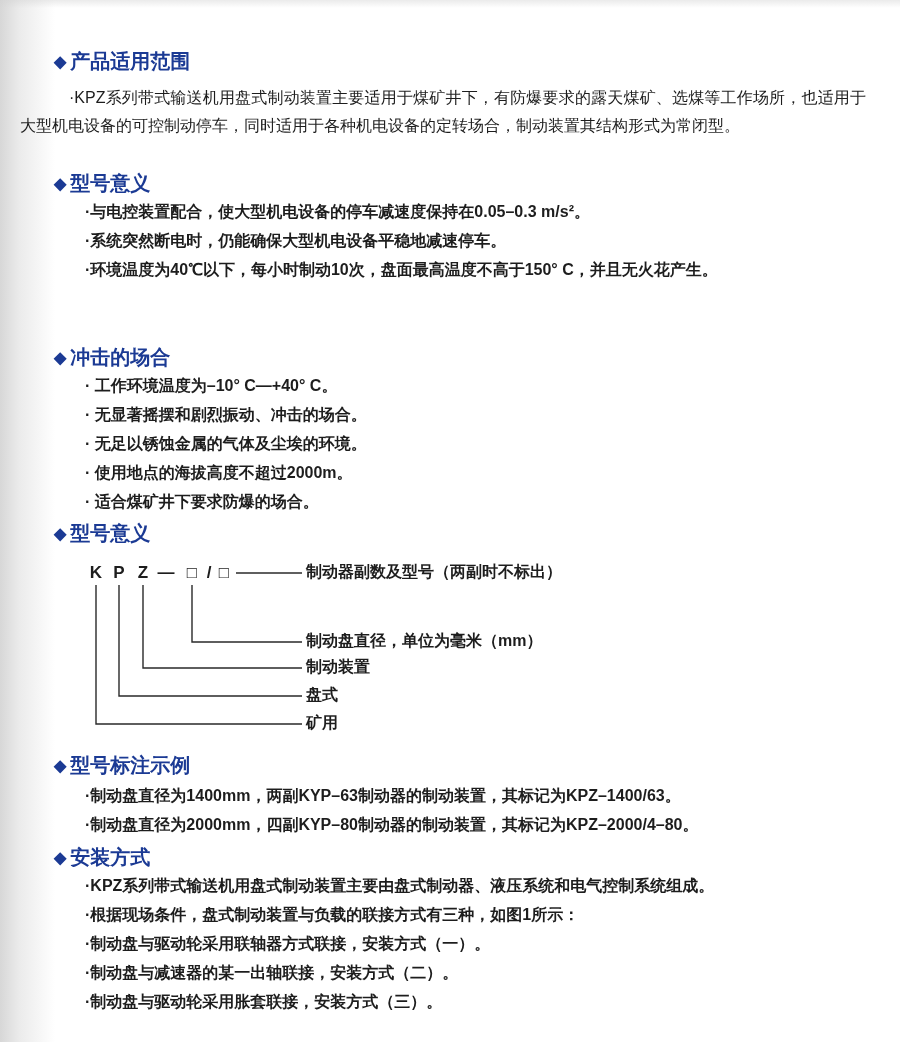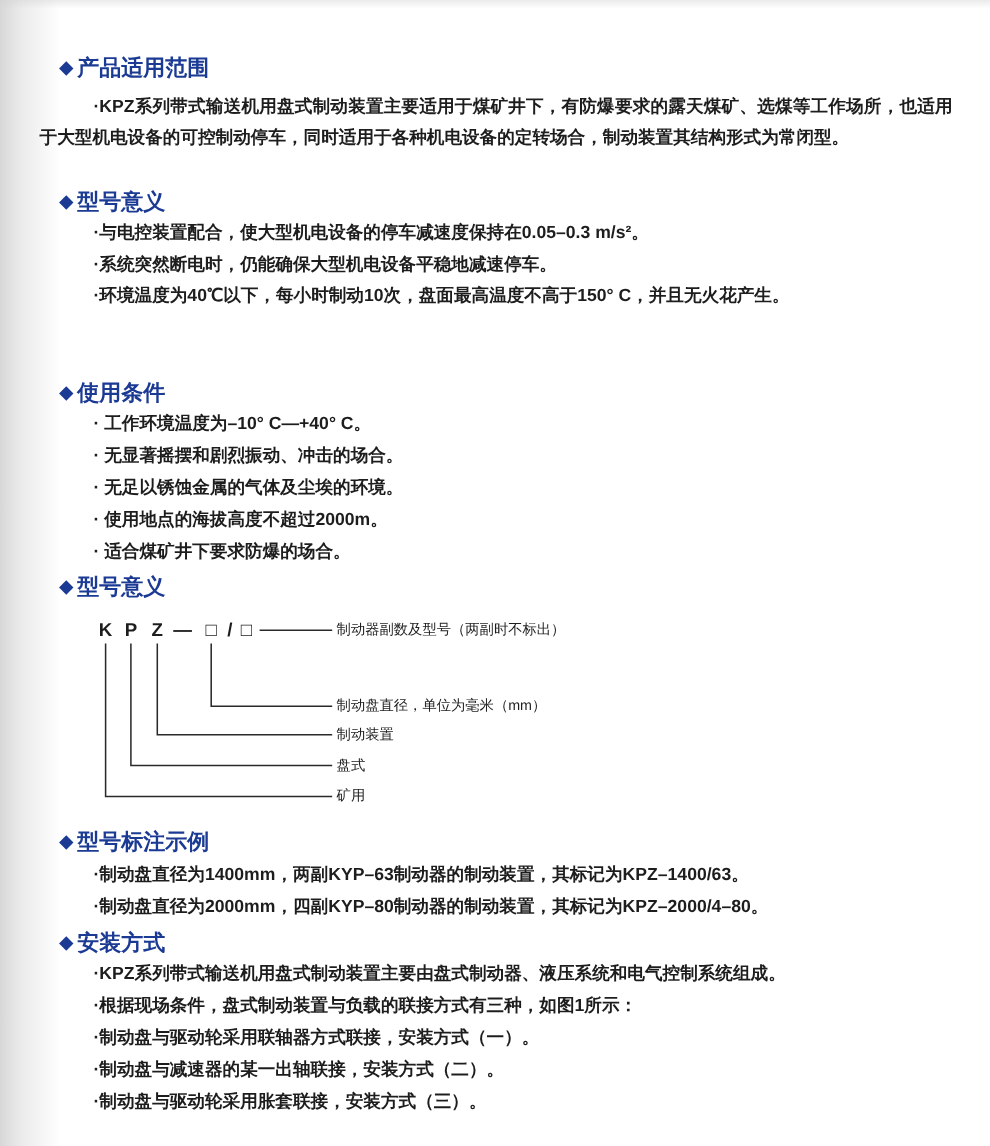--- a/index.html
+++ b/index.html
@@ -25,22 +25,22 @@
     position: absolute;
     left: 54px;
     display: flex; align-items: center; gap: 4px;
     color: #1b3a94;
     font-size: 20px; font-weight: bold;
     white-space: nowrap;
   }
   .sec-head .diamond { font-size: 16px; line-height: 1; padding-top: 1px; }
   .para {
     position: absolute;
-    left: 36px; right: 34px;
-    font-size: 16px; font-weight: 700;
+    left: 20px; right: 34px;
+    font-size: 16px; font-weight: 400;
     line-height: 28px;
     text-indent: 49px;
     text-align: justify;
   }
   .bullets {
     position: absolute;
     left: 85px; right: 20px;
     font-size: 16px; font-weight: 700;
   }
   .bullets .bullet-line {
@@ -57,21 +57,21 @@
     position: absolute;
     transform: translate(-50%, -50%);
     font-size: 17px; font-weight: 600;
     color: #1d1d1d;
     white-space: nowrap;
   }
   .dg-label {
     position: absolute;
     left: 246px;
     transform: translateY(-52%);
-    font-size: 13px; font-weight: 400;
+    font-size: 16px; font-weight: 700;
     white-space: nowrap;
   }
 </style>
 </head>
 <body>
 
 <div class="edge-shade-left"></div>
 <div class="edge-shade-top"></div>
 
 <div class="sec-head" style="top:48px;">
@@ -85,21 +85,21 @@
   <span>型号意义</span>
 </div>
 <div class="bullets" style="top:197px;">
   <div class="bullet-line">·与电控装置配合，使大型机电设备的停车减速度保持在0.05–0.3 m/s²。</div>
   <div class="bullet-line">·系统突然断电时，仍能确保大型机电设备平稳地减速停车。</div>
   <div class="bullet-line">·环境温度为40℃以下，每小时制动10次，盘面最高温度不高于150° C，并且无火花产生。</div>
 </div>
 
 <div class="sec-head" style="top:344px;">
   <span class="diamond">◆</span>
-  <span>使用条件</span>
+  <span>冲击的场合</span>
 </div>
 <div class="bullets" style="top:371px;">
   <div class="bullet-line">· 工作环境温度为–10° C—+40° C。</div>
   <div class="bullet-line">· 无显著摇摆和剧烈振动、冲击的场合。</div>
   <div class="bullet-line">· 无足以锈蚀金属的气体及尘埃的环境。</div>
   <div class="bullet-line">· 使用地点的海拔高度不超过2000m。</div>
   <div class="bullet-line">· 适合煤矿井下要求防爆的场合。</div>
 </div>
 
 <div class="sec-head" style="top:520px;">

